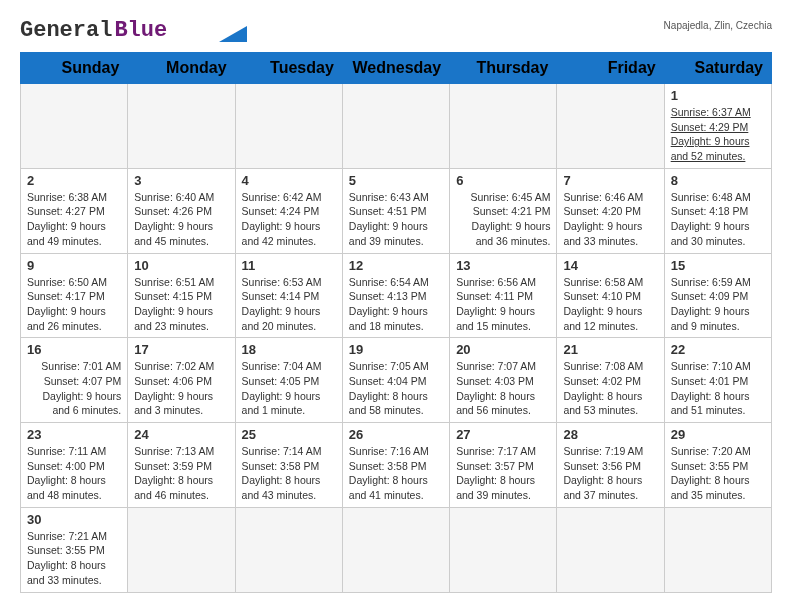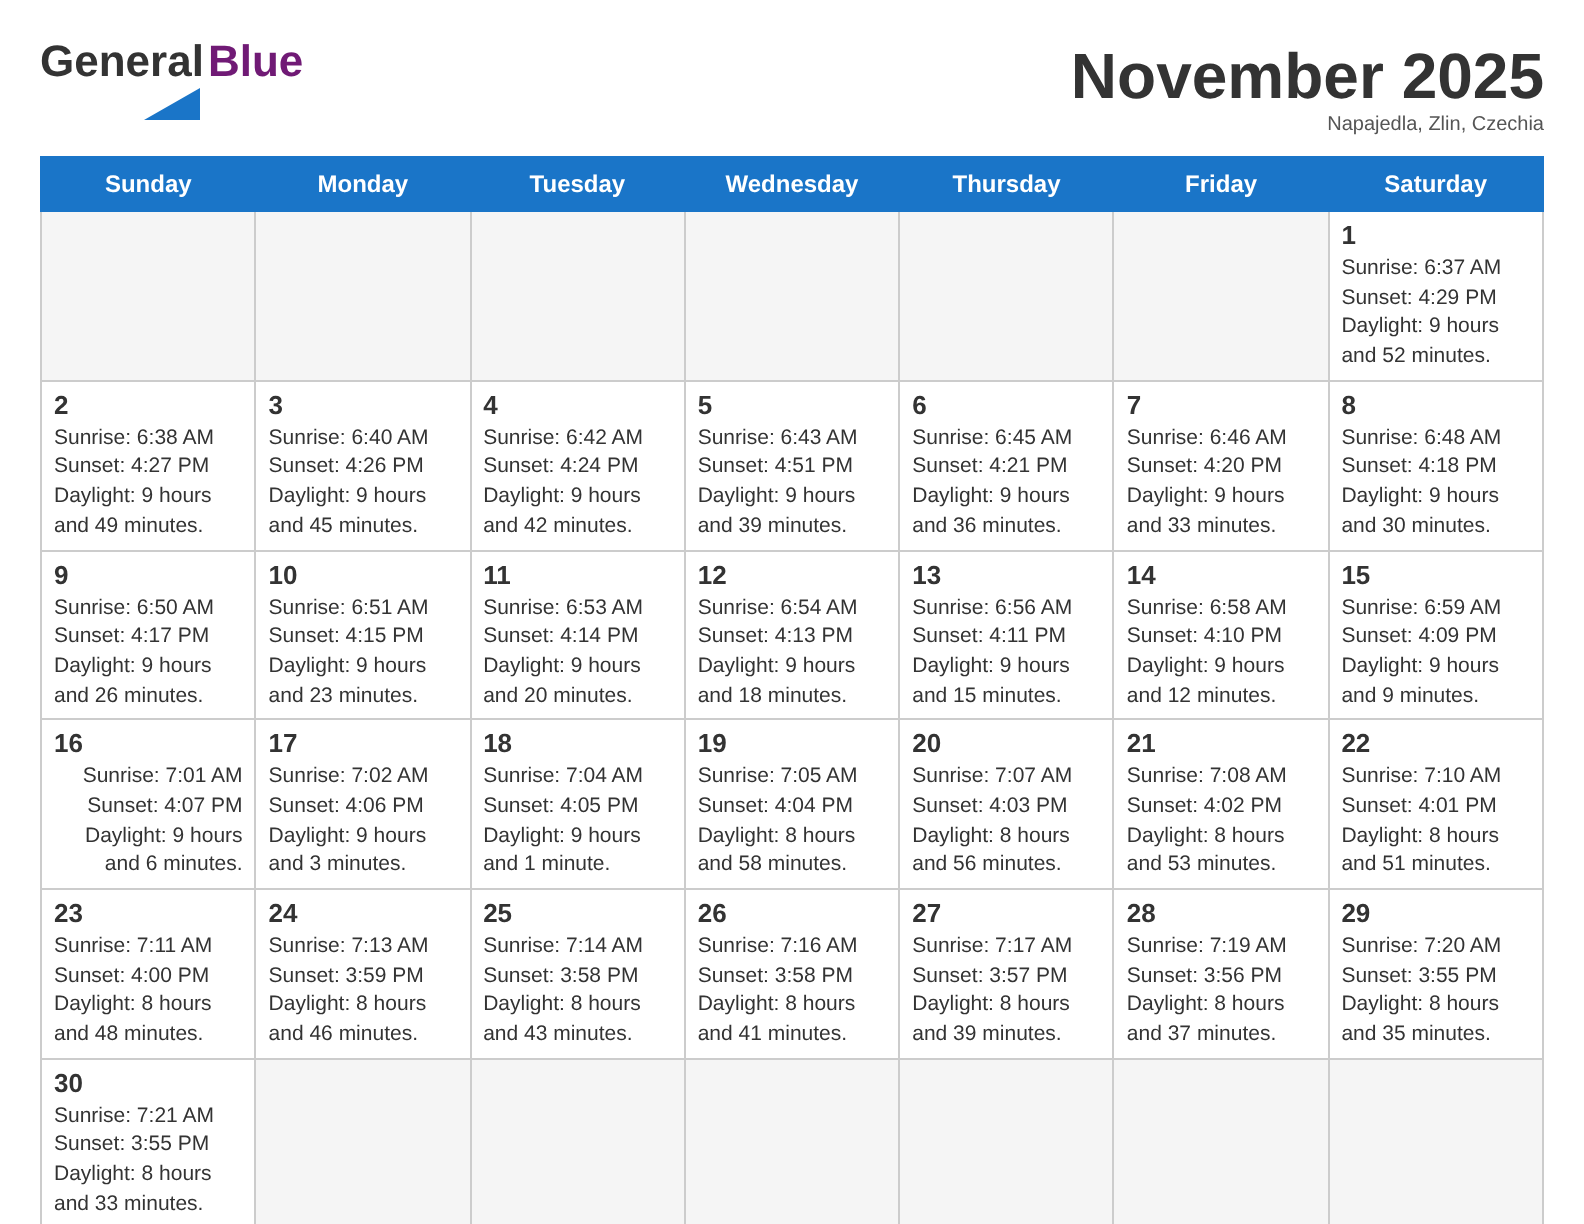--- a/index.html
+++ b/index.html
@@ -11,22 +11,22 @@
       padding: 20px;
     }
     .header {
       display: flex;
       justify-content: space-between;
       align-items: flex-start;
       margin-bottom: 10px;
     }
     .logo {
       display: flex;
-      flex-direction: column;
-      align-items: flex-start;
+      align-items: flex-end;
+      font-family: Liberation Mono, monospace;
     }
     .logo-text {
       font-size: 22px;
       font-weight: bold;
       color: #333;
       line-height: 1;
     }
     .title-block {
       text-align: right;
     }
@@ -39,24 +39,24 @@
       font-size: 10px;
       color: #555;
     }
     .calendar {
       width: 100%;
       border-collapse: collapse;
       font-size: 11px;
     }
     .calendar th {
       background-color: #1a75c8;
-      color: #ffffff;
-      text-align: center;
+      color: #000000;
+      text-align: right;
       padding: 6px 8px;
-      font-size: 12px;
+      font-size: 16px;
       font-weight: bold;
       border: 1px solid #1a75c8;
     }
     .calendar td {
       vertical-align: top;
       border: 1px solid #ccc;
       padding: 4px 6px;
       width: 107px;
       min-height: 80px;
       background: #fff;
@@ -89,21 +89,20 @@
       <span class="logo-text">General</span>
       <span class="logo-text" style="color:#701a75;">Blue</span>
     </div>
     <div style="display:flex; margin-top:2px; margin-left:52px;">
       <svg width="28" height="16">
         <polygon points="0,16 28,16 28,0" fill="#1a75c8"></polygon>
       </svg>
     </div>
   </div>
   <div class="title-block">
-    <div class="month-year">November 2025</div>
     <div class="location">Napajedla, Zlin, Czechia</div>
   </div>
 </div>
 
 <table class="calendar">
   <thead>
     <tr>
     <th>Sunday</th>
         <th>Monday</th>
         <th>Tuesday</th>
@@ -116,21 +115,21 @@
   <tbody id="calendar-body">
   <tr class="week-row">
         <td class="empty"></td>
         <td class="empty"></td>
         <td class="empty"></td>
         <td class="empty"></td>
         <td class="empty"></td>
         <td class="empty"></td>
         <td>
           <span class="day-num">1</span>
-          <div class="day-info" style="white-space: pre-line;">Sunrise: 6:37 AM
+          <div class="day-info" style="white-space: pre-line; text-decoration: underline;">Sunrise: 6:37 AM
 Sunset: 4:29 PM
 Daylight: 9 hours and 52 minutes.</div>
         </td>
       </tr>
       <tr class="week-row">
         <td>
           <span class="day-num">2</span>
           <div class="day-info" style="white-space: pre-line;">Sunrise: 6:38 AM
 Sunset: 4:27 PM
 Daylight: 9 hours and 49 minutes.</div>
@@ -148,21 +147,21 @@
 Daylight: 9 hours and 42 minutes.</div>
         </td>
         <td>
           <span class="day-num">5</span>
           <div class="day-info" style="white-space: pre-line;">Sunrise: 6:43 AM
 Sunset: 4:51 PM
 Daylight: 9 hours and 39 minutes.</div>
         </td>
         <td>
           <span class="day-num">6</span>
-          <div class="day-info" style="white-space: pre-line;">Sunrise: 6:45 AM
+          <div class="day-info" style="white-space: pre-line; text-align: right;">Sunrise: 6:45 AM
 Sunset: 4:21 PM
 Daylight: 9 hours and 36 minutes.</div>
         </td>
         <td>
           <span class="day-num">7</span>
           <div class="day-info" style="white-space: pre-line;">Sunrise: 6:46 AM
 Sunset: 4:20 PM
 Daylight: 9 hours and 33 minutes.</div>
         </td>
         <td>

